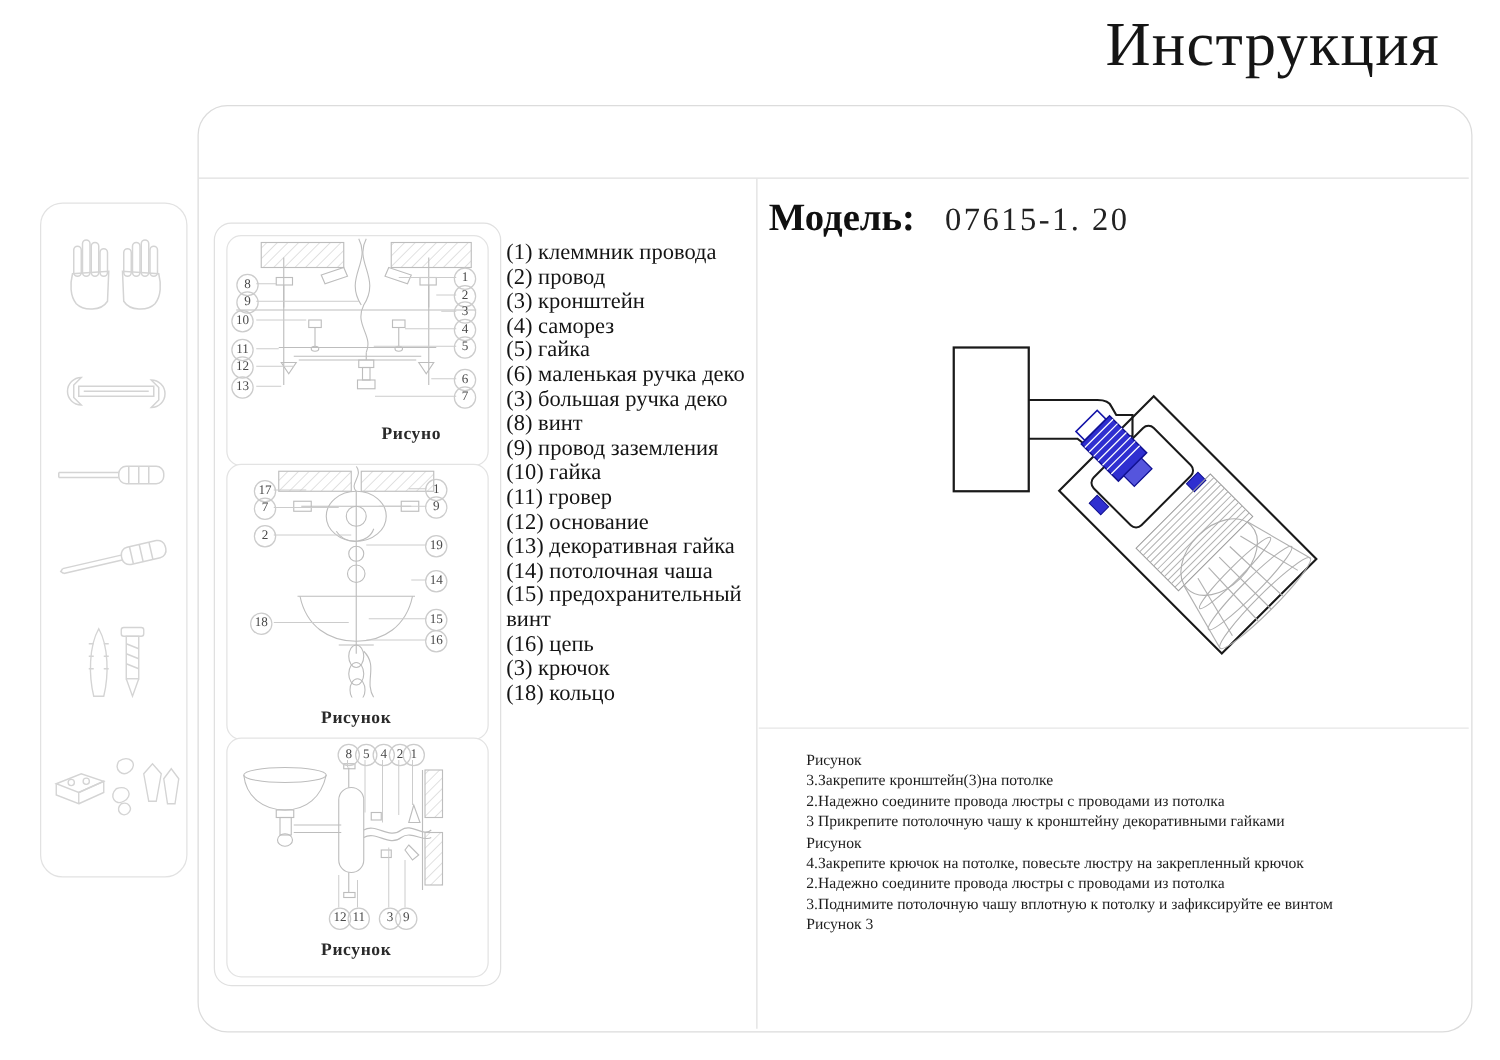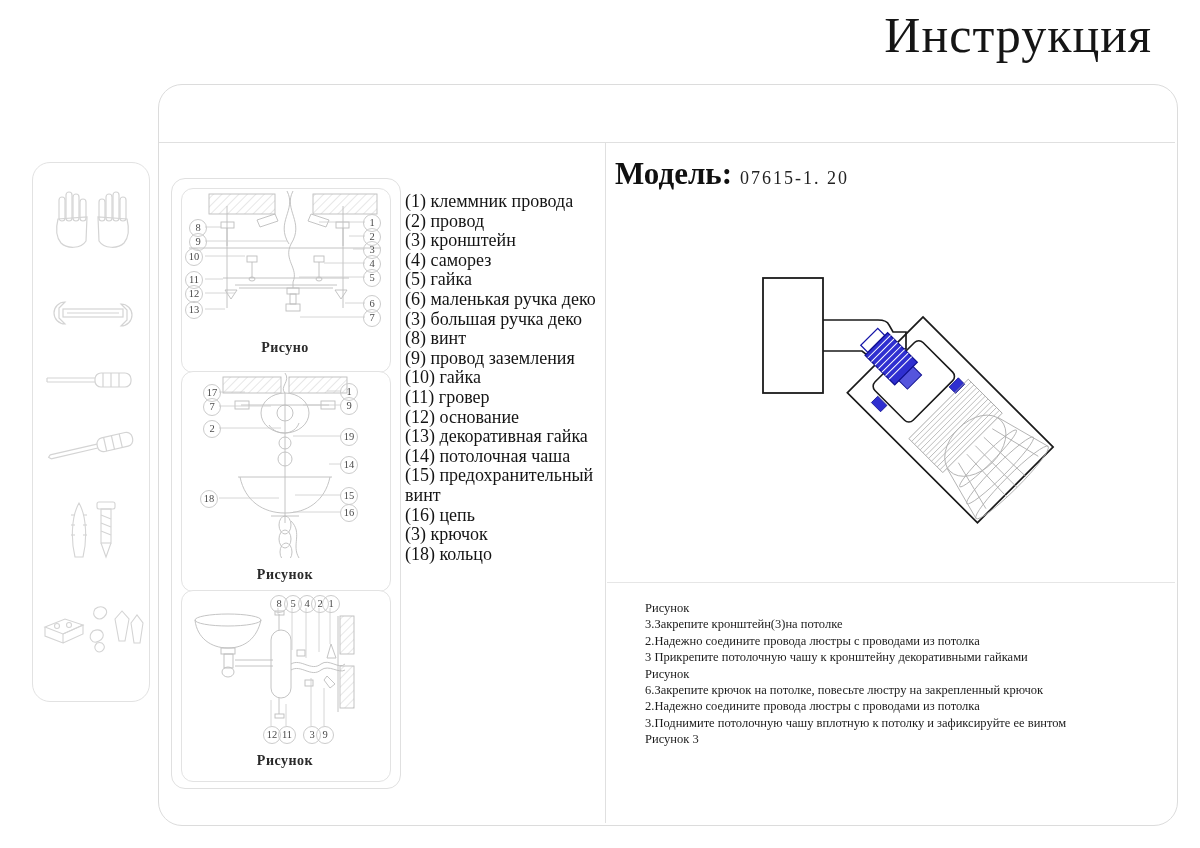--- a/index.html
+++ b/index.html
@@ -37,21 +37,21 @@
   .callout{
     position:absolute;width:16px;height:16px;border:1px solid #cccccc;border-radius:50%;
     font-size:10.5px;line-height:15px;text-align:center;color:#4a4a4a;background:transparent;
   }
   
   .parts-list{left:405px;top:192px;width:196px;font-size:18px;line-height:19.6px;color:#141414;}
   .part-item{display:block;}
   
   .model-row{left:615px;top:156px;white-space:nowrap;}
   .model-label{font-weight:bold;font-size:31px;color:#101010;}
-  .model-number{font-size:18px;letter-spacing:2px;color:#222;margin-left:8px;}
+  .model-number{font-size:26px;letter-spacing:2px;color:#222;margin-left:24px;}
   
   .instructions{left:645px;top:600px;width:480px;font-size:12.5px;line-height:16.4px;color:#1c1c1c;}
   .instr-line{display:block;}
 </style>
 </head>
 <body>
 
 <div class="abs page-title">Инструкция</div>
 
 <div class="abs outer-frame"></div>
@@ -190,21 +190,21 @@
       <line x1="136" y1="32" x2="182" y2="32"></line>
         <line x1="166" y1="46" x2="182" y2="46"></line>
       <line x1="170" y1="59" x2="182" y2="59"></line>
         <line x1="141" y1="73" x2="182" y2="73"></line>
       <line x1="116" y1="87" x2="182" y2="87"></line>
         <line x1="162" y1="113" x2="182" y2="113"></line>
       <line x1="117" y1="127" x2="182" y2="127"></line>
     </g>
   </g>
 </svg>
-<div class="fig-caption" style="top:340px;left:181px;width:208px;">Рисуно</div>
+<div class="fig-caption" style="top:340px;left:181px;width:208px;padding-left:44px;">Рисуно</div>
 
 <span class="callout" style="left:189px;top:219px">8</span>
 <span class="callout" style="left:189px;top:233px">9</span>
 <span class="callout" style="left:185px;top:248px">10</span>
 <span class="callout" style="left:185px;top:271px">11</span>
 <span class="callout" style="left:185px;top:285px">12</span>
 <span class="callout" style="left:185px;top:301px">13</span>
 <span class="callout" style="left:363px;top:214px">1</span>
 <span class="callout" style="left:363px;top:228px">2</span>
 <span class="callout" style="left:363px;top:241px">3</span>
@@ -402,17 +402,17 @@
     </g>
   </g>
 </svg>
 
 <div class="abs instructions">
   <span class="instr-line">Рисунок</span>
   <span class="instr-line">3.Закрепите кронштейн(3)на потолке</span>
   <span class="instr-line">2.Надежно соедините провода люстры с проводами из потолка</span>
   <span class="instr-line">3 Прикрепите потолочную чашу к кронштейну декоративными гайками</span>
   <span class="instr-line">Рисунок</span>
-  <span class="instr-line">6.Закрепите крючок на потолке, повесьте люстру на закрепленный крючок</span>
+  <span class="instr-line">4.Закрепите крючок на потолке, повесьте люстру на закрепленный крючок</span>
   <span class="instr-line">2.Надежно соедините провода люстры с проводами из потолка</span>
   <span class="instr-line">3.Поднимите потолочную чашу вплотную к потолку и зафиксируйте ее винтом</span>
   <span class="instr-line">Рисунок 3</span>
 </div>
 
 </body></html>

